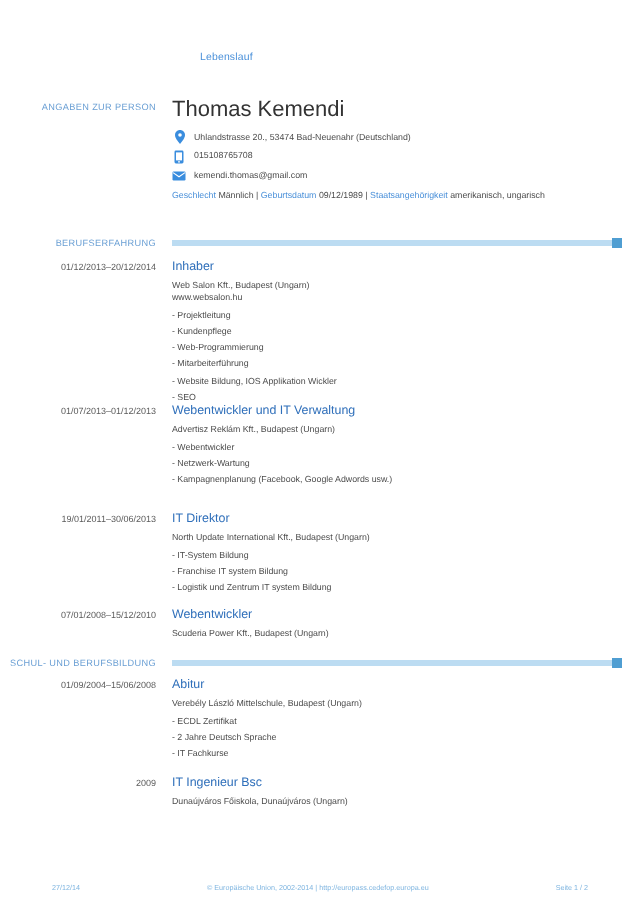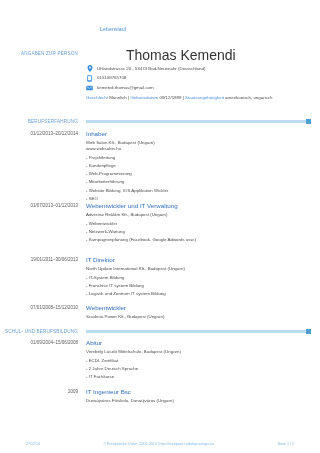--- a/index.html
+++ b/index.html
@@ -29,21 +29,21 @@
   }
   .date-col{
     width:86px;flex:0 0 86px;
     text-align:right;padding-right:8px;box-sizing:border-box;
     font-size:4.5px;color:#5b5b5b;line-height:7px;
   }
   .cnt-col{flex:1 1 auto;padding-right:12px;}
 
   
   .person-block{position:absolute;left:0;top:50px;width:320px;}
-  .person-name{font-size:14px;color:#333;font-weight:400;line-height:10px;margin-left:40px;}
+  .person-name{font-size:11px;color:#333;font-weight:400;line-height:10px;}
   .contact-list{margin-top:5px;}
   .contact-item{display:flex;align-items:center;margin-bottom:2.6px;}
   .ci-icon{
     width:7px;height:7px;flex:0 0 7px;margin-right:4px;
     display:flex;align-items:center;justify-content:center;
   }
   .ci-icon svg{display:block;}
   .ci-text{font-size:4.4px;color:#4c4c4c;line-height:6px;}
   .meta-line{margin-top:3.5px;font-size:4.4px;line-height:6px;color:#4c4c4c;}
   .meta-key{color:#4a90d9;}

